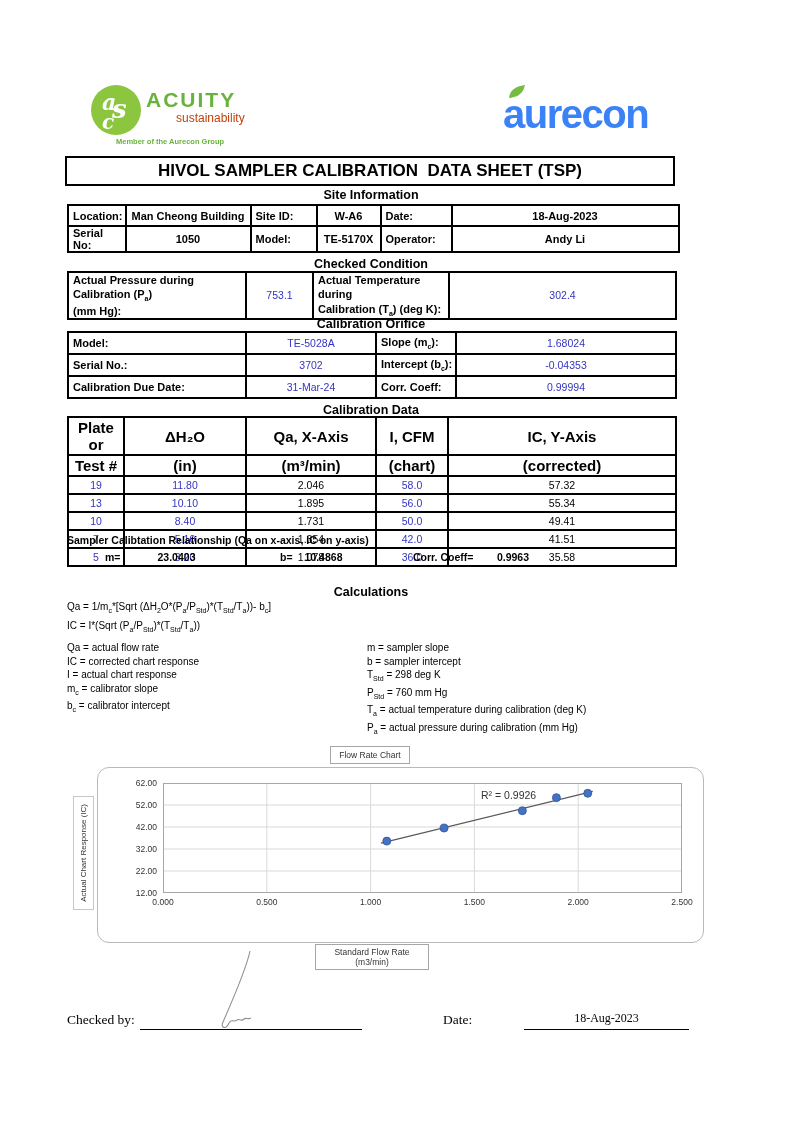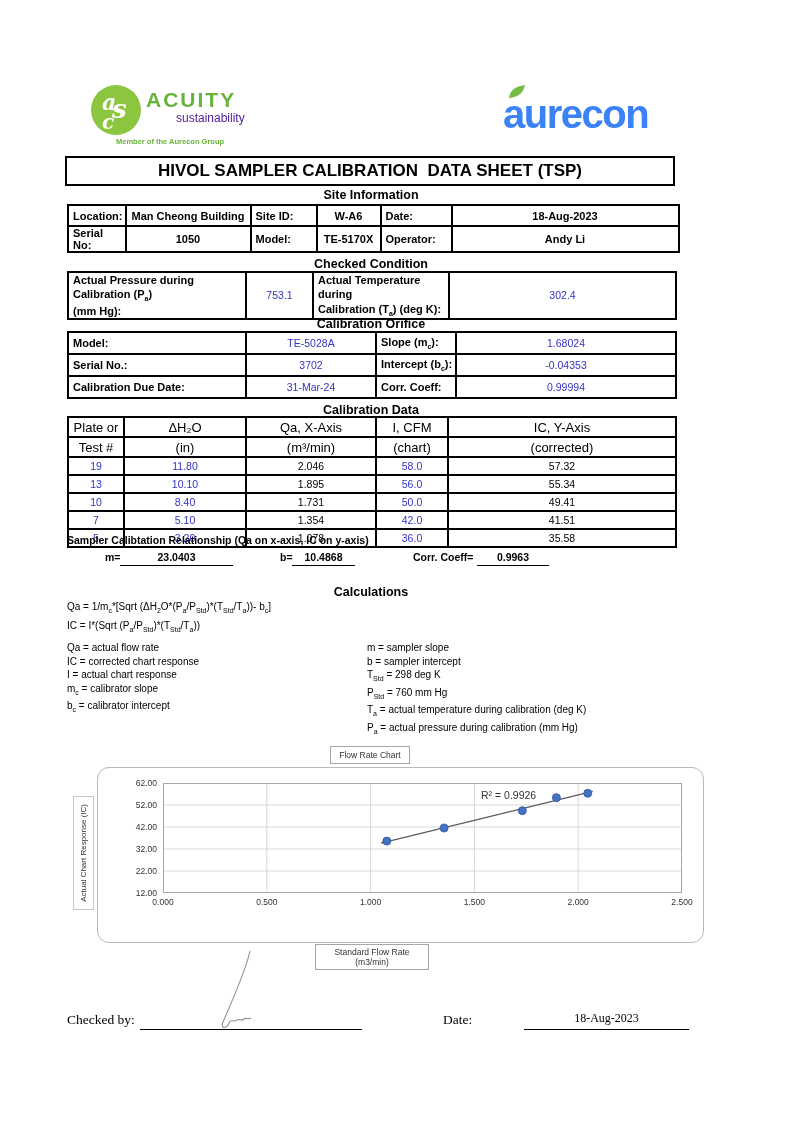--- a/index.html
+++ b/index.html
@@ -4,21 +4,21 @@
 <style>
   html,body{margin:0;padding:0;background:#fff;}
   .page{position:relative;width:802px;height:1133px;background:#fff;overflow:hidden;
         font-family:"Liberation Sans",sans-serif;color:#000;}
   .abs{position:absolute;}
 
   
   .acuity{left:90px;top:84px;width:230px;height:66px;}
   .acuity-name{position:absolute;left:56px;top:4px;font-size:21px;font-weight:bold;
                letter-spacing:2px;color:#68B33C;}
-  .acuity-tag{position:absolute;left:86px;top:27px;font-size:12px;color:#4c1d95;}
+  .acuity-tag{position:absolute;left:86px;top:27px;font-size:12px;color:#c2410c;}
   .acuity-member{position:absolute;left:26px;top:53px;font-size:7.5px;font-weight:bold;color:#68B33C;}
   .aurecon{left:503px;top:90px;width:200px;height:52px;}
   .aurecon-word{position:absolute;left:0;top:2px;font-size:40px;font-weight:800;
                 letter-spacing:-1.5px;color:#3b82f6;}
   .aurecon-leaf{position:absolute;left:4px;top:-6px;}
 
   
   .title-box{left:65px;top:156px;width:606px;height:26px;border:2.5px solid #000;
              display:flex;align-items:center;justify-content:center;}
   .title-box span{font-size:17px;font-weight:bold;white-space:pre;}
@@ -28,21 +28,21 @@
 
   table{border-collapse:collapse;table-layout:fixed;}
   td{border:2px solid #000;overflow:hidden;}
   .lab{font-size:11px;font-weight:bold;text-align:left;padding:0 2px 0 4px;}
   .v-bold{font-size:11px;font-weight:bold;text-align:center;}
   .v-blue{font-size:10.5px;text-align:center;color:#3333C4;}
   .t-site{left:67px;top:204px;} .t-site td{height:17px;}
   .t-amb{left:67px;top:271px;}  .t-amb td{height:34px;line-height:1.3;}
   .t-ori{left:67px;top:331px;}  .t-ori td{height:18px;}
   .t-cal{left:67px;top:416px;}
-  .t-cal td{height:16px;font-size:13px;font-weight:normal;text-align:center;}
+  .t-cal td{height:16px;font-size:15px;font-weight:bold;text-align:center;}
   .t-cal tbody.body td{height:14px;font-size:10.5px;font-weight:normal;}
   .t-cal tbody.body td.blue{color:#3333C4;}
 
   .rel-head{left:67px;top:534px;font-size:10.5px;font-weight:bold;}
   .rel-row{left:67px;top:551px;width:640px;font-size:10.5px;font-weight:600;}
   .rel-item{position:absolute;top:0;}
   .rel-val{display:inline-block;text-align:center;border-bottom:1.6px solid #000;padding-bottom:2px;}
 
   .formulas{left:67px;top:599px;font-size:10px;line-height:15px;}
   .defs{top:641px;font-size:10px;line-height:13.5px;}

